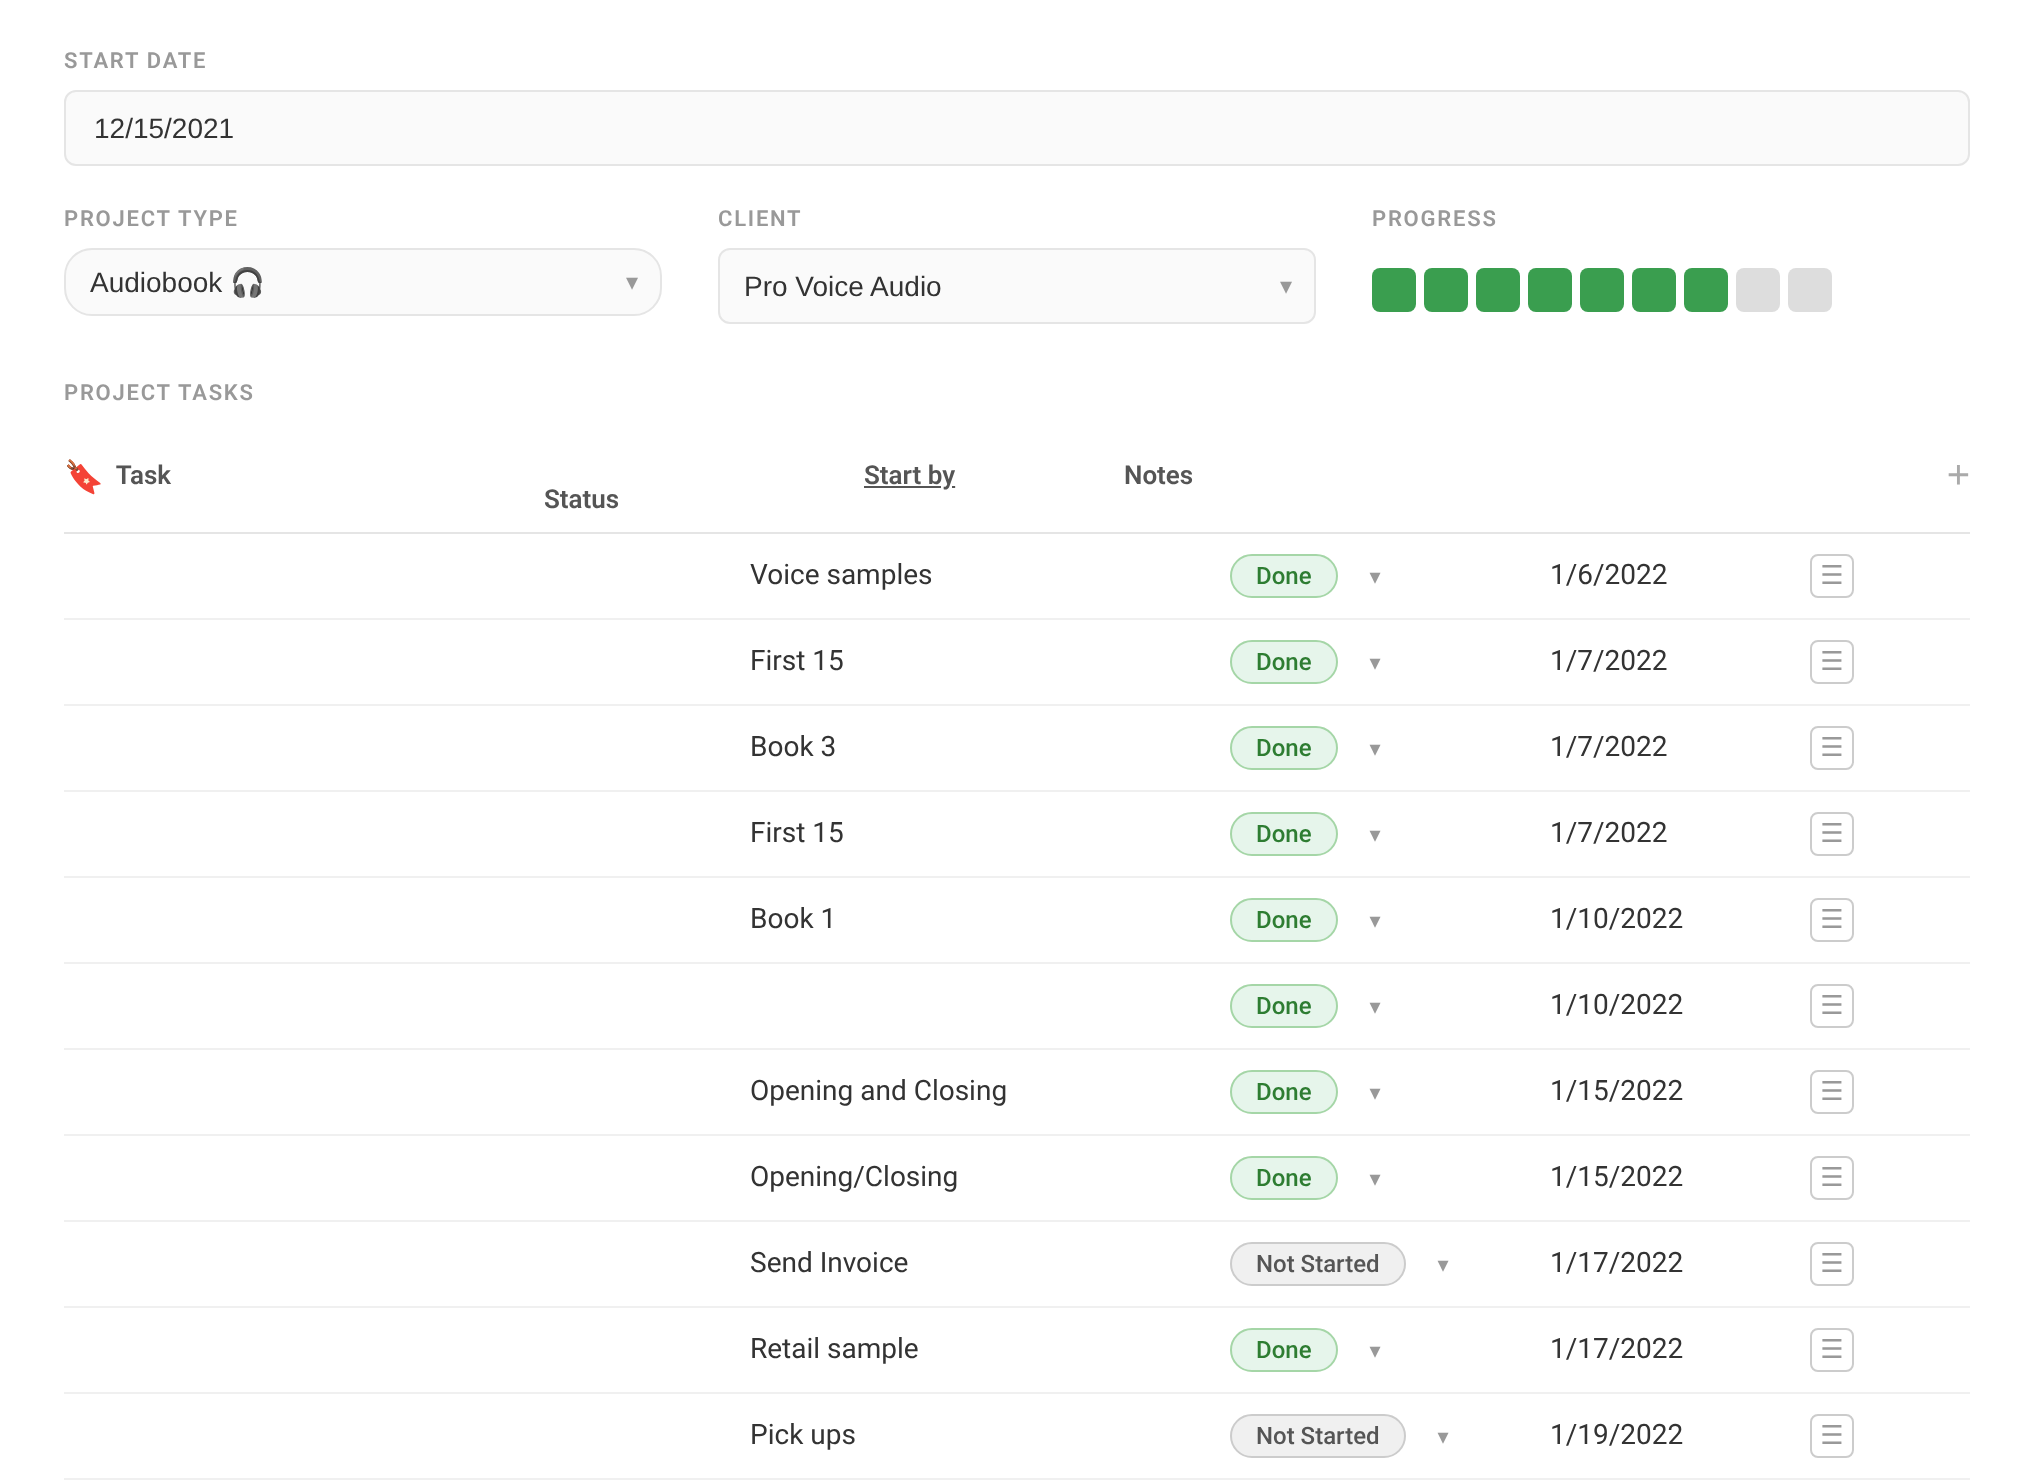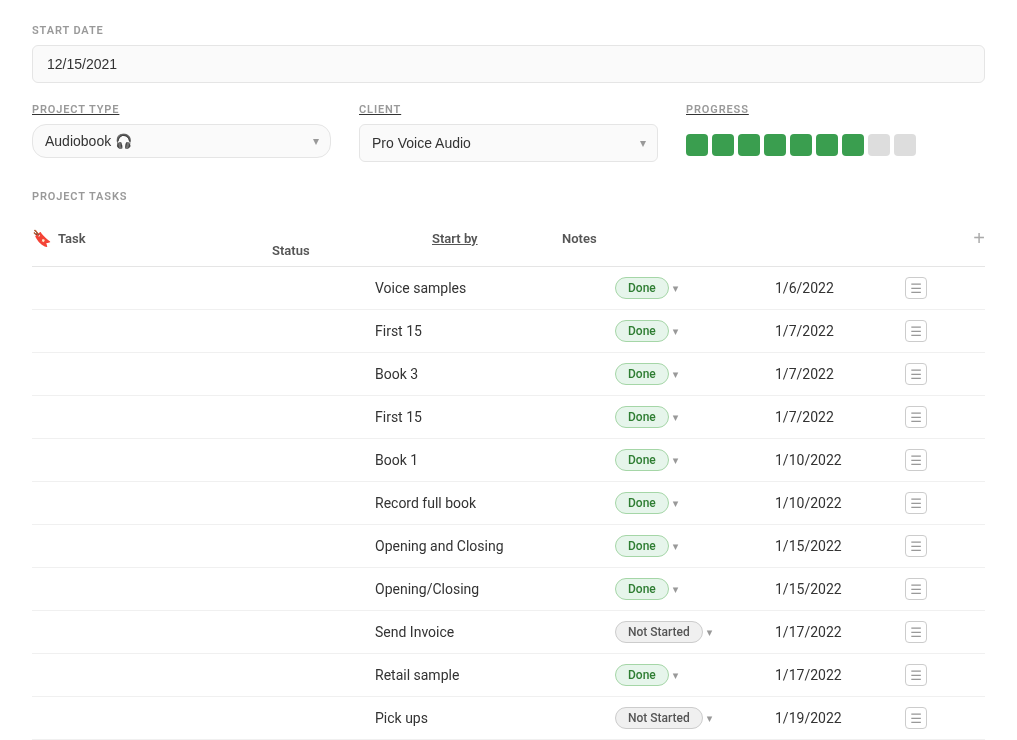--- a/index.html
+++ b/index.html
@@ -26,21 +26,20 @@
       font-size: 14px;
       color: #333;
       background: #fafafa;
       margin-bottom: 20px;
     }
     .three-col {
       display: grid;
       grid-template-columns: 1fr 1fr 1fr;
       gap: 28px;
       margin-bottom: 28px;
-      text-decoration: underline;
     }
     .field-group {}
     .select-wrap {
       position: relative;
     }
     .select-wrap select {
       width: 100%;
       padding: 10px 48px 10px 12px;
       border: 1px solid #e5e5e5;
       border-radius: 6px;
@@ -123,21 +122,21 @@
     }
     .task-name {
       flex: 0 0 240px;
       font-size: 14px;
       color: #333;
     }
     .task-status {
       flex: 0 0 160px;
       display: flex;
       align-items: center;
-      gap: 4px;
+      gap: 16px;
     }
     .status-badge {
       display: inline-block;
       padding: 3px 12px;
       border-radius: 20px;
       font-size: 12px;
       font-weight: 500;
       cursor: pointer;
     }
     .status-done {
@@ -303,21 +302,20 @@
       <div class="task-status">
         <span class="status-badge status-done">Done</span>
         <span class="chevron-down">▾</span>
       </div>
       <div class="task-startby">1/10/2022</div>
       <div class="task-notes">
         <div class="notes-icon">☰</div>
       </div>
     </div>
       <div class="task-row">
-      <div class="task-name">Record full book</div>
       <div class="task-status">
         <span class="status-badge status-done">Done</span>
         <span class="chevron-down">▾</span>
       </div>
       <div class="task-startby">1/10/2022</div>
       <div class="task-notes">
         <div class="notes-icon">☰</div>
       </div>
     </div>
       <div class="task-row">

